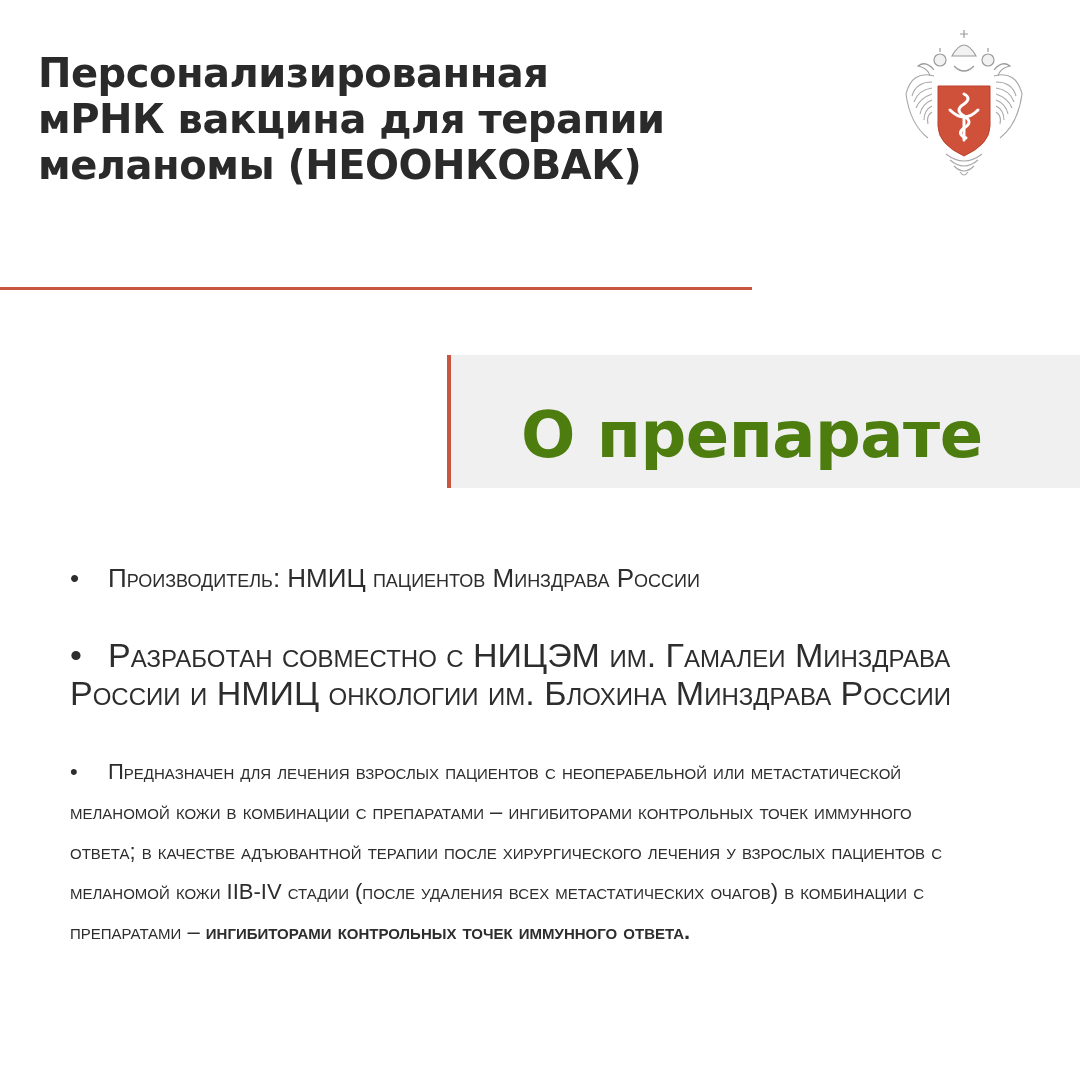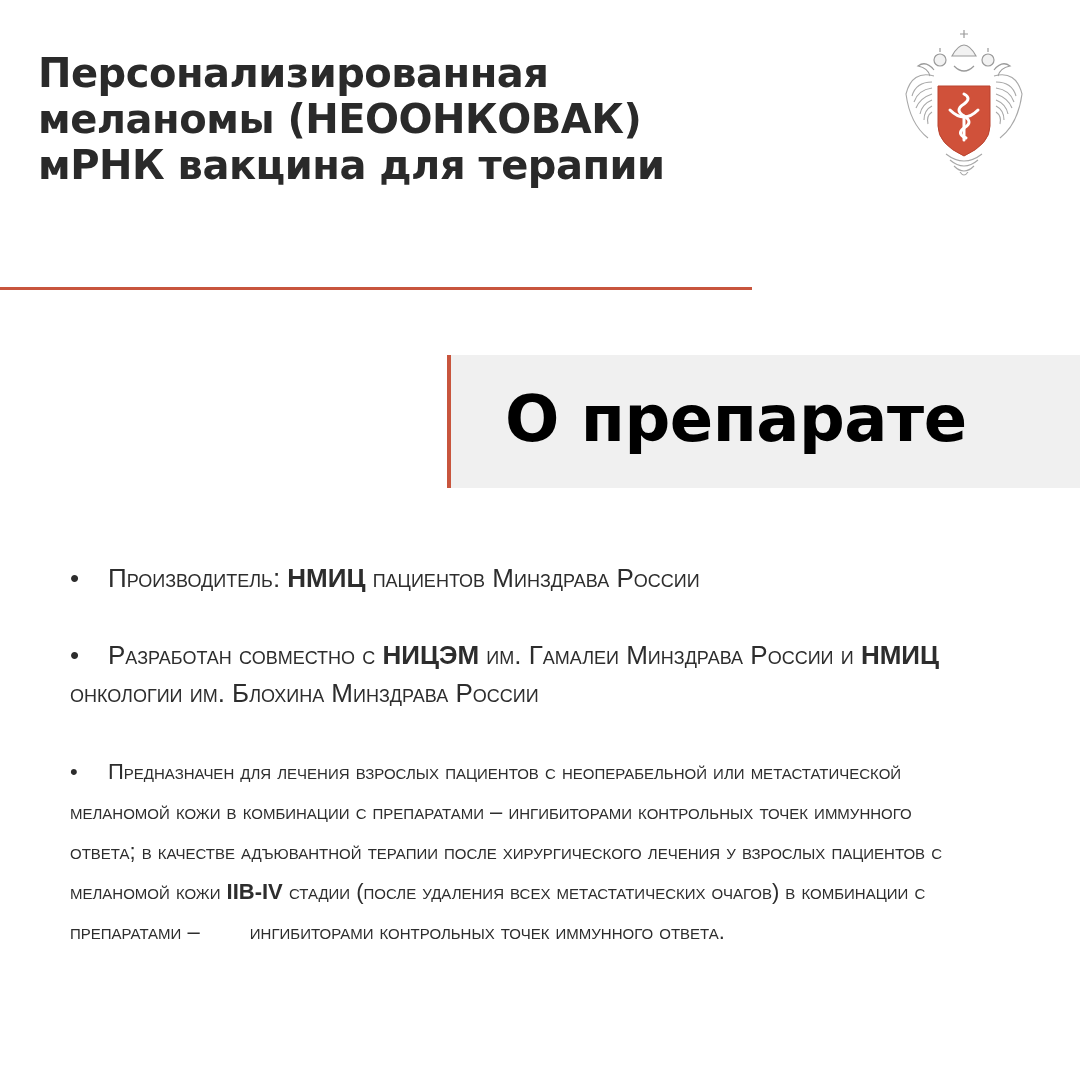--- a/index.html
+++ b/index.html
@@ -51,27 +51,27 @@
     width: 633px;
     height: 133px;
     background: #f0f0f0;
     border-left: 4px solid #c8553d;
     box-sizing: border-box;
   }
   .section-title {
     position: absolute;
     left: 54px;
     top: 22px;
-    margin: 0;
+    margin: 16px;
     font-family: "DejaVu Sans", "Liberation Sans", sans-serif;
     font-weight: bold;
     font-size: 64px;
     line-height: 84px;
     letter-spacing: -0.5px;
-    color: #000000;
+    color: #4d7c0f;
     white-space: nowrap;
   }
   .content {
     position: absolute;
     left: 70px;
     top: 560px;
     width: 960px;
     font-family: "Liberation Sans", sans-serif;
     color: #2d2d2d;
   }
@@ -79,56 +79,56 @@
     position: relative;
     font-variant: small-caps;
     font-stretch: condensed;
   }
   .item .bullet {
     display: inline-block;
     width: 38px;
     font-variant: normal;
   }
   .item .big {
-    font-weight: bold;
+    font-weight: normal;
     font-variant: normal;
   }
   .item-1 {
     font-size: 26px;
     line-height: 36px;
     position: absolute;
     top: 0;
     left: 0;
     white-space: nowrap;
   }
   .item-2 {
-    font-size: 26px;
+    font-size: 34px;
     line-height: 38px;
     position: absolute;
     top: 76px;
     left: 0;
     width: 960px;
   }
   .item-3 {
     font-size: 22px;
     line-height: 40px;
     position: absolute;
     top: 192px;
     left: 0;
     width: 900px;
   }
-  .item-3 .lastline { font-weight: normal; margin-left: 44px; }
+  .item-3 .lastline { font-weight: bold; }
 </style>
 </head>
 <body>
 
 <h1 class="title">
   <span class="line">Персонализированная</span>
+  <span class="line">мРНК вакцина для терапии</span>
   <span class="line">меланомы (НЕООНКОВАК)</span>
-  <span class="line">мРНК вакцина для терапии</span>
 </h1>
 
 <div class="emblem">
   <svg viewBox="0 0 120 160" width="120" height="160">
 
     <g fill="none" stroke="#9a9a9a" stroke-width="1.2">
       <path d="M60 4 v8 M56 8 h8"></path>
       <path d="M48 30 q12 -22 24 0 z" fill="#f2f2f2"></path>
       <circle cx="36" cy="34" r="6" fill="#f2f2f2"></circle>
       <circle cx="84" cy="34" r="6" fill="#f2f2f2"></circle>

